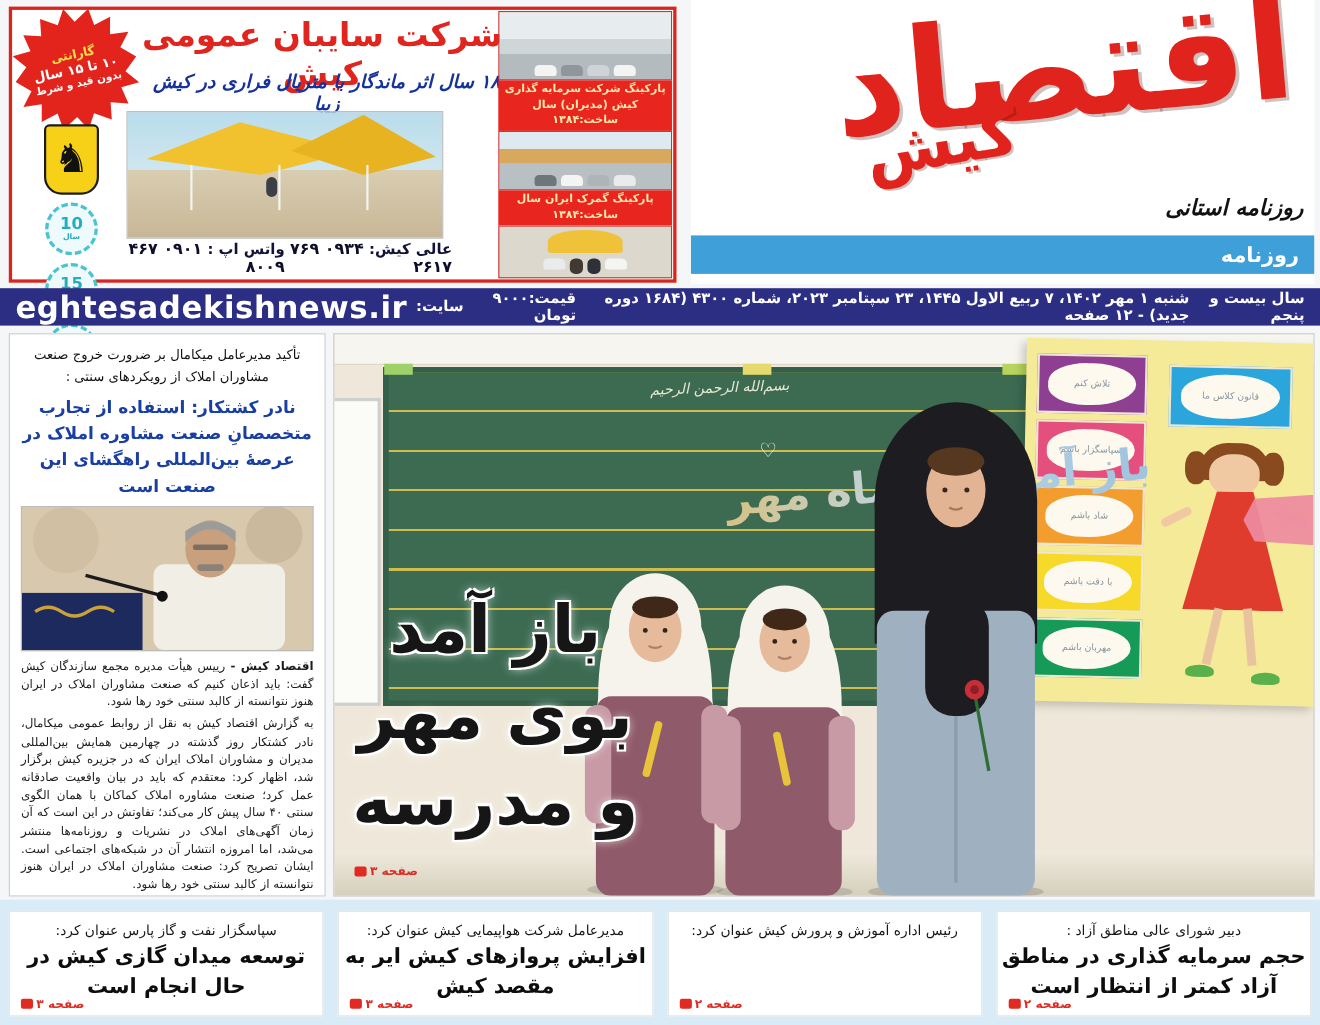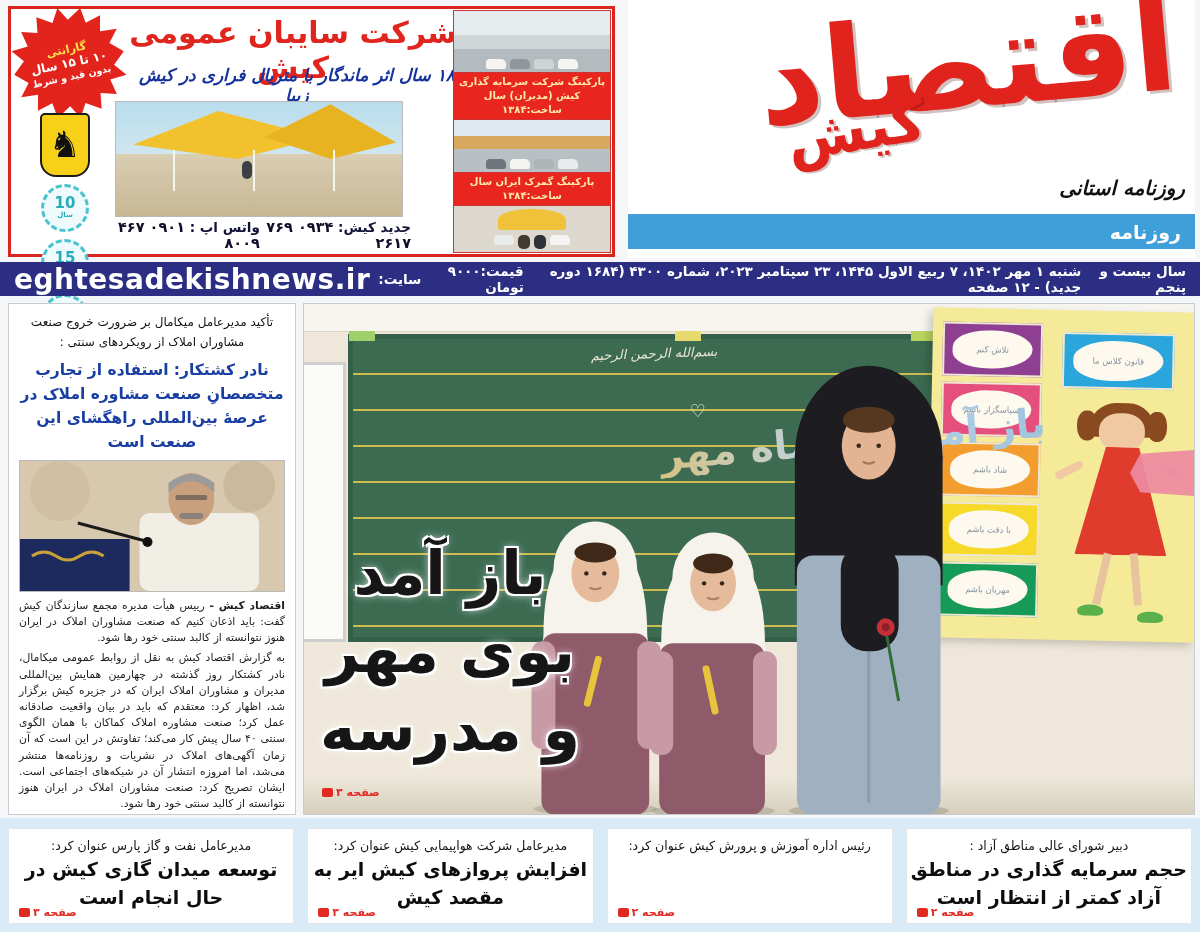--- a/index.html
+++ b/index.html
@@ -177,21 +177,21 @@
       <div class="canopy2"></div>
       <div class="pole" style="left:20%"></div>
       <div class="pole" style="left:48%"></div>
       <div class="pole" style="left:76%"></div>
       <div class="figure-blob"></div>
     </div>
 
     <div class="ad-contacts">
       <div class="contact-row">
         <span>
-          <span>جدید کیش:</span>
+          <span>عالی کیش:</span>
           <span class="num">۰۹۳۴ ۷۶۹ ۲۶۱۷</span>
         </span>
         <span>
           <span>واتس اپ :</span>
           <span class="num">۰۹۰۱ ۴۶۷ ۸۰۰۹</span>
         </span>
       </div>
     </div>
 
     <div class="ad-right">
@@ -396,21 +396,21 @@
     </div>
     <div class="tcard">
       <div class="t-kicker">مدیرعامل شرکت هواپیمایی کیش عنوان کرد:</div>
       <div class="t-headline">افزایش پروازهای کیش ایر به مقصد کیش</div>
       <span class="pgmark t-pg">
         <span>صفحه ۳</span>
         <span class="pgicon"></span>
       </span>
     </div>
     <div class="tcard">
-      <div class="t-kicker">مدیرعامل نفت و گاز پارس عنوان کرد:</div>
+      <div class="t-kicker">سپاسگزار نفت و گاز پارس عنوان کرد:</div>
       <div class="t-headline">توسعه میدان گازی کیش در حال انجام است</div>
       <span class="pgmark t-pg">
         <span>صفحه ۳</span>
         <span class="pgicon"></span>
       </span>
     </div>
   </footer>
 
 </div>
 

